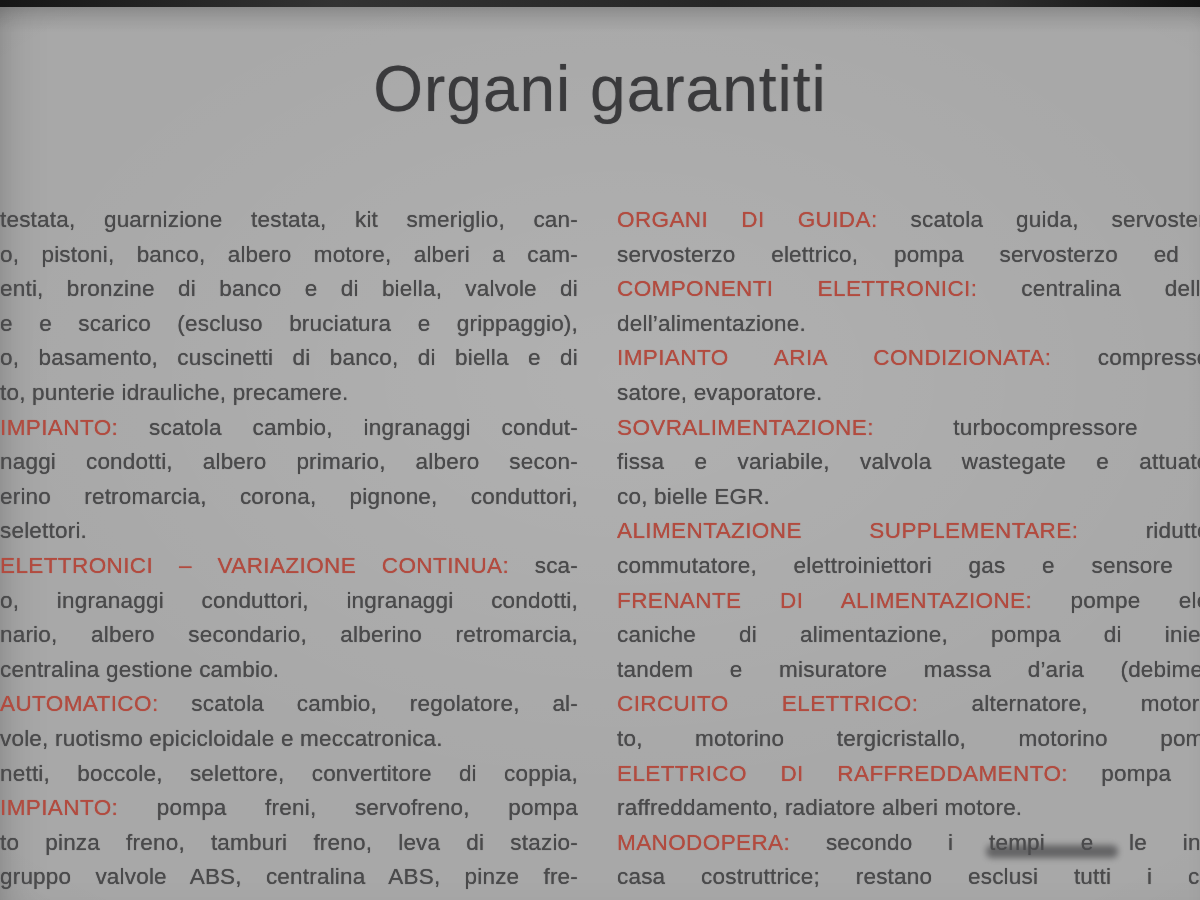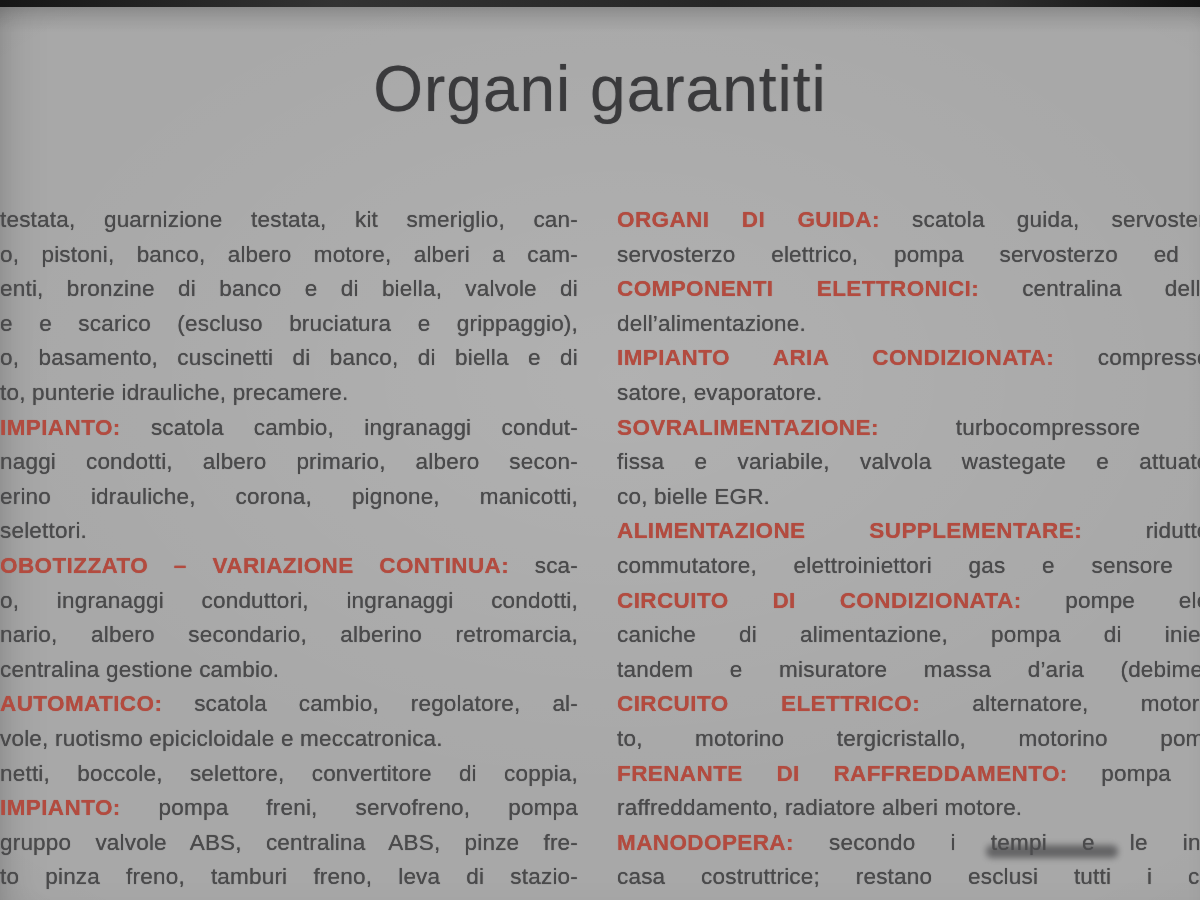--- a/index.html
+++ b/index.html
@@ -61,21 +61,21 @@
     height:34.6px;overflow:hidden;
     text-align:left;
   }
   .line.fill{
     text-align:justify;
     -moz-text-align-last:justify;
     text-align-last:justify;
   }
   .head{
     color:var(--accent);
-    font-weight:bold;
+    font-weight:normal;
     letter-spacing:0.4px;
     text-shadow:0 0 0.8px rgba(163,62,50,0.8);
   }
   .smudge{
     position:absolute;left:986px;top:845px;width:132px;height:13px;
     background:#4d4d4f;border-radius:6px;filter:blur(3px);opacity:0.75;
   }
 </style>
 </head>
 <body>
@@ -90,51 +90,51 @@
     <div class="columns">
       <div class="col left">
           <div class="line fill"><span>testata, guarnizione testata, kit smeriglio, can-</span></div>
           <div class="line fill"><span>o, pistoni, banco, albero motore, alberi a cam-</span></div>
           <div class="line fill"><span>enti, bronzine di banco e di biella, valvole di</span></div>
           <div class="line fill"><span>e e scarico (escluso bruciatura e grippaggio),</span></div>
           <div class="line fill"><span>o, basamento, cuscinetti di banco, di biella e di</span></div>
           <div class="line"><span>to, punterie idrauliche, precamere.</span></div>
           <div class="line fill"><span class="head">IMPIANTO:</span><span> scatola cambio, ingranaggi condut-</span></div>
           <div class="line fill"><span>naggi condotti, albero primario, albero secon-</span></div>
-          <div class="line fill"><span>erino idrauliche, corona, pignone, manicotti,</span></div>
+          <div class="line fill"><span>erino retromarcia, corona, pignone, conduttori,</span></div>
           <div class="line"><span>selettori.</span></div>
-          <div class="line fill"><span class="head">OBOTIZZATO – VARIAZIONE CONTINUA:</span><span> sca-</span></div>
+          <div class="line fill"><span class="head">ELETTRONICI – VARIAZIONE CONTINUA:</span><span> sca-</span></div>
           <div class="line fill"><span>o, ingranaggi conduttori, ingranaggi condotti,</span></div>
           <div class="line fill"><span>nario, albero secondario, alberino retromarcia,</span></div>
           <div class="line"><span>centralina gestione cambio.</span></div>
           <div class="line fill"><span class="head">AUTOMATICO:</span><span> scatola cambio, regolatore, al-</span></div>
           <div class="line"><span>vole, ruotismo epicicloidale e meccatronica.</span></div>
           <div class="line fill"><span>netti, boccole, selettore, convertitore di coppia,</span></div>
           <div class="line fill"><span class="head">IMPIANTO:</span><span> pompa freni, servofreno, pompa</span></div>
+          <div class="line fill"><span>to pinza freno, tamburi freno, leva di stazio-</span></div>
           <div class="line fill"><span>gruppo valvole ABS, centralina ABS, pinze fre-</span></div>
-          <div class="line fill"><span>to pinza freno, tamburi freno, leva di stazio-</span></div>
         </div>
       <div class="col right">
           <div class="line fill"><span class="head">ORGANI DI GUIDA:</span><span> scatola guida, servosterzo</span></div>
           <div class="line fill"><span>servosterzo elettrico, pompa servosterzo ed E</span></div>
           <div class="line fill"><span class="head">COMPONENTI ELETTRONICI:</span><span> centralina dell’ac</span></div>
           <div class="line"><span>dell’alimentazione.</span></div>
           <div class="line fill"><span class="head">IMPIANTO ARIA CONDIZIONATA:</span><span> compressore</span></div>
           <div class="line"><span>satore, evaporatore.</span></div>
           <div class="line fill"><span class="head">SOVRALIMENTAZIONE:</span><span> turbocompressore a</span></div>
           <div class="line fill"><span>fissa e variabile, valvola wastegate e attuatore</span></div>
           <div class="line"><span>co, bielle EGR.</span></div>
           <div class="line fill"><span class="head">ALIMENTAZIONE SUPPLEMENTARE:</span><span> riduttore</span></div>
           <div class="line fill"><span>commutatore, elettroiniettori gas e sensore pr</span></div>
-          <div class="line fill"><span class="head">CIRCUITO DI CONDIZIONATA:</span><span> pompe elettr</span></div>
+          <div class="line fill"><span class="head">FRENANTE DI ALIMENTAZIONE:</span><span> pompe elettr</span></div>
           <div class="line fill"><span>caniche di alimentazione, pompa di iniezio</span></div>
           <div class="line fill"><span>tandem e misuratore massa d’aria (debimetro</span></div>
           <div class="line fill"><span class="head">CIRCUITO ELETTRICO:</span><span> alternatore, motorino</span></div>
           <div class="line fill"><span>to, motorino tergicristallo, motorino pompa</span></div>
-          <div class="line fill"><span class="head">FRENANTE DI RAFFREDDAMENTO:</span><span> pompa de</span></div>
+          <div class="line fill"><span class="head">ELETTRICO DI RAFFREDDAMENTO:</span><span> pompa de</span></div>
           <div class="line"><span>raffreddamento, radiatore alberi motore.</span></div>
           <div class="line fill"><span class="head">MANODOPERA:</span><span> secondo i tempi e le indic</span></div>
           <div class="line fill"><span>casa costruttrice; restano esclusi tutti i cost</span></div>
           <div class="line"><span>e/o ricerca guasto.</span></div>
         </div>
     </div>
   </div>
 
   <div class="smudge"></div>
 </div>

